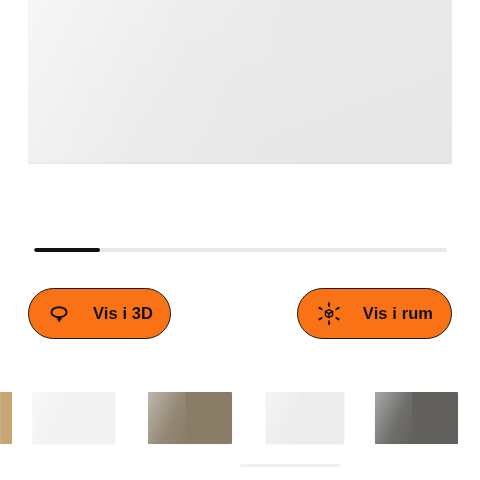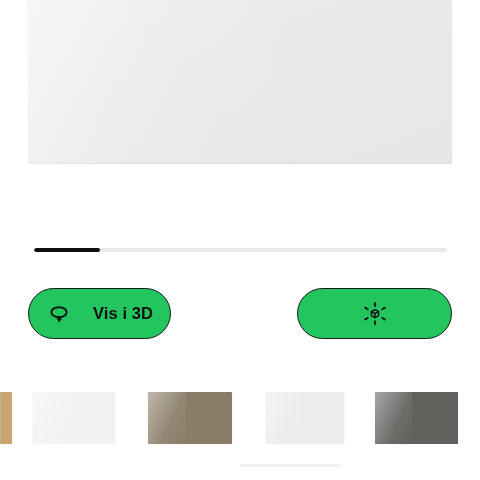--- a/index.html
+++ b/index.html
@@ -68,21 +68,21 @@
     width: 480px;
     height: 52px;
   }
   .pill-button {
     position: absolute;
     top: 0;
     height: 51px;
     box-sizing: border-box;
     border: 1.4px solid #1a1a1a;
     border-radius: 26px;
-    background: #22c55e;
+    background: #f97316;
     display: flex;
     align-items: center;
     justify-content: center;
     gap: 21px;
     cursor: pointer;
     padding: 0 16px;
     user-select: none;
   }
   #btn-view-3d { left: 28px;  width: 143px; }
   #btn-view-ar { left: 297px; width: 155px; }
@@ -195,20 +195,21 @@
       <path d="M11.5 21.8 L13 23.4 L14.5 21.8" fill="#111111" stroke="none"></path>
       <path d="M5.8 8.4 L3.3 6.6" stroke-width="1.7"></path>
       <path d="M2.6 8.4 L2.9 6.2 L5.1 6.3" fill="#111111" stroke="none"></path>
       <path d="M20.2 8.4 L22.7 6.6" stroke-width="1.7"></path>
       <path d="M23.4 8.4 L23.1 6.2 L20.9 6.3" fill="#111111" stroke="none"></path>
       <path d="M5.8 16.8 L3.3 18.6" stroke-width="1.7"></path>
       <path d="M2.6 16.8 L2.9 19.0 L5.1 18.9" fill="#111111" stroke="none"></path>
       <path d="M20.2 16.8 L22.7 18.6" stroke-width="1.7"></path>
       <path d="M23.4 16.8 L23.1 19.0 L20.9 18.9" fill="#111111" stroke="none"></path>
     </svg>
+    <span class="btn-label">Vis i rum</span>
   </div>
 
 </div>
 
 <div id="thumbnail-strip">
     <div class="thumb" style="width: 12px; background: rgb(200, 165, 115);">
       <div class="wood-grain"></div>
     </div>
     <div class="thumb-spacer" style="width: 21px;"></div>
     <div class="thumb" style="width: 82px; background: rgb(242, 242, 242);">

